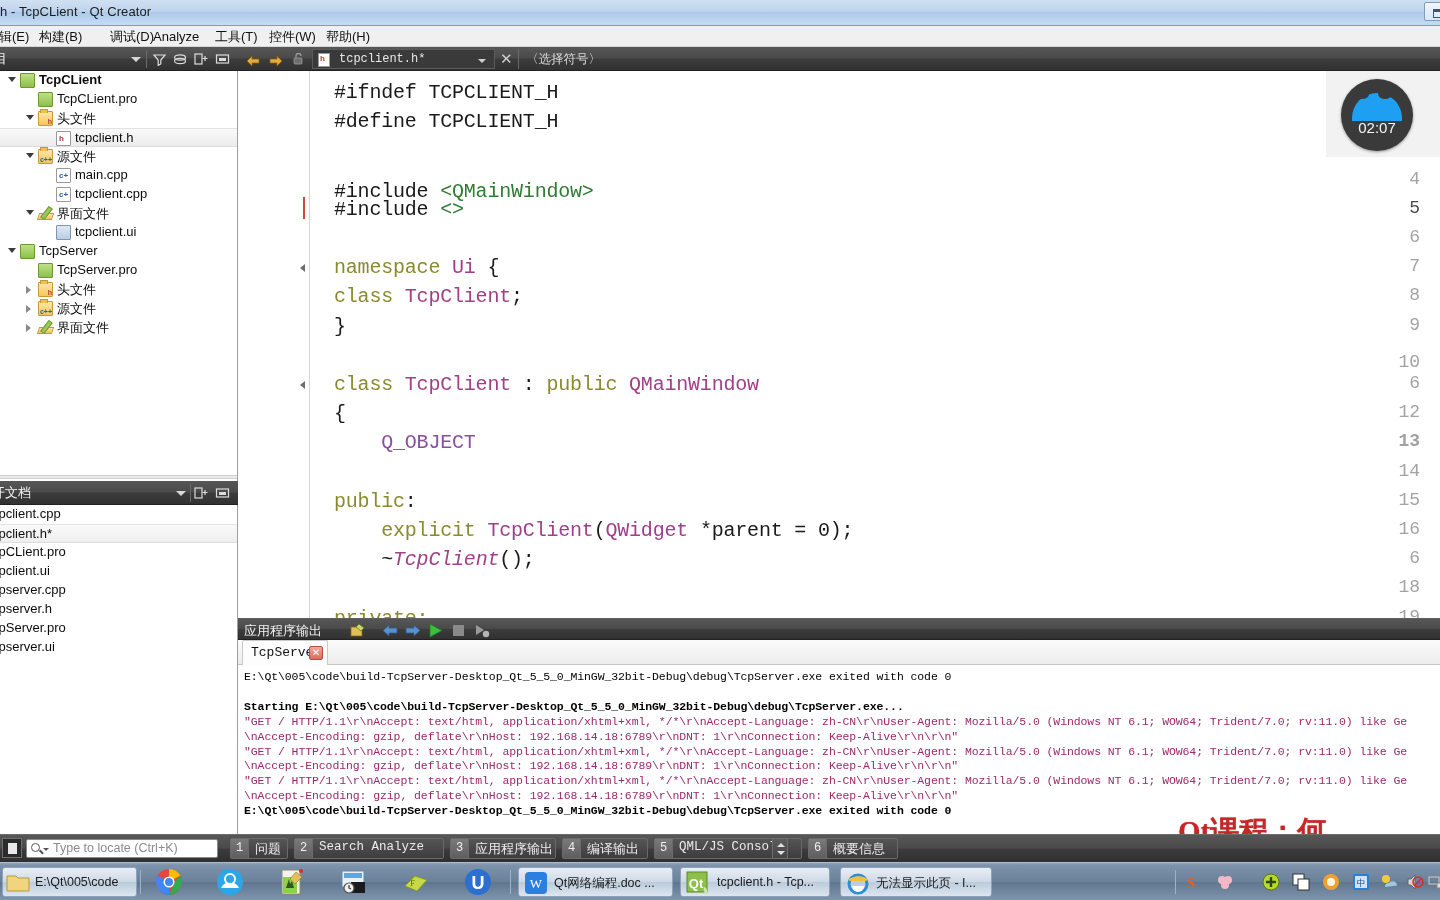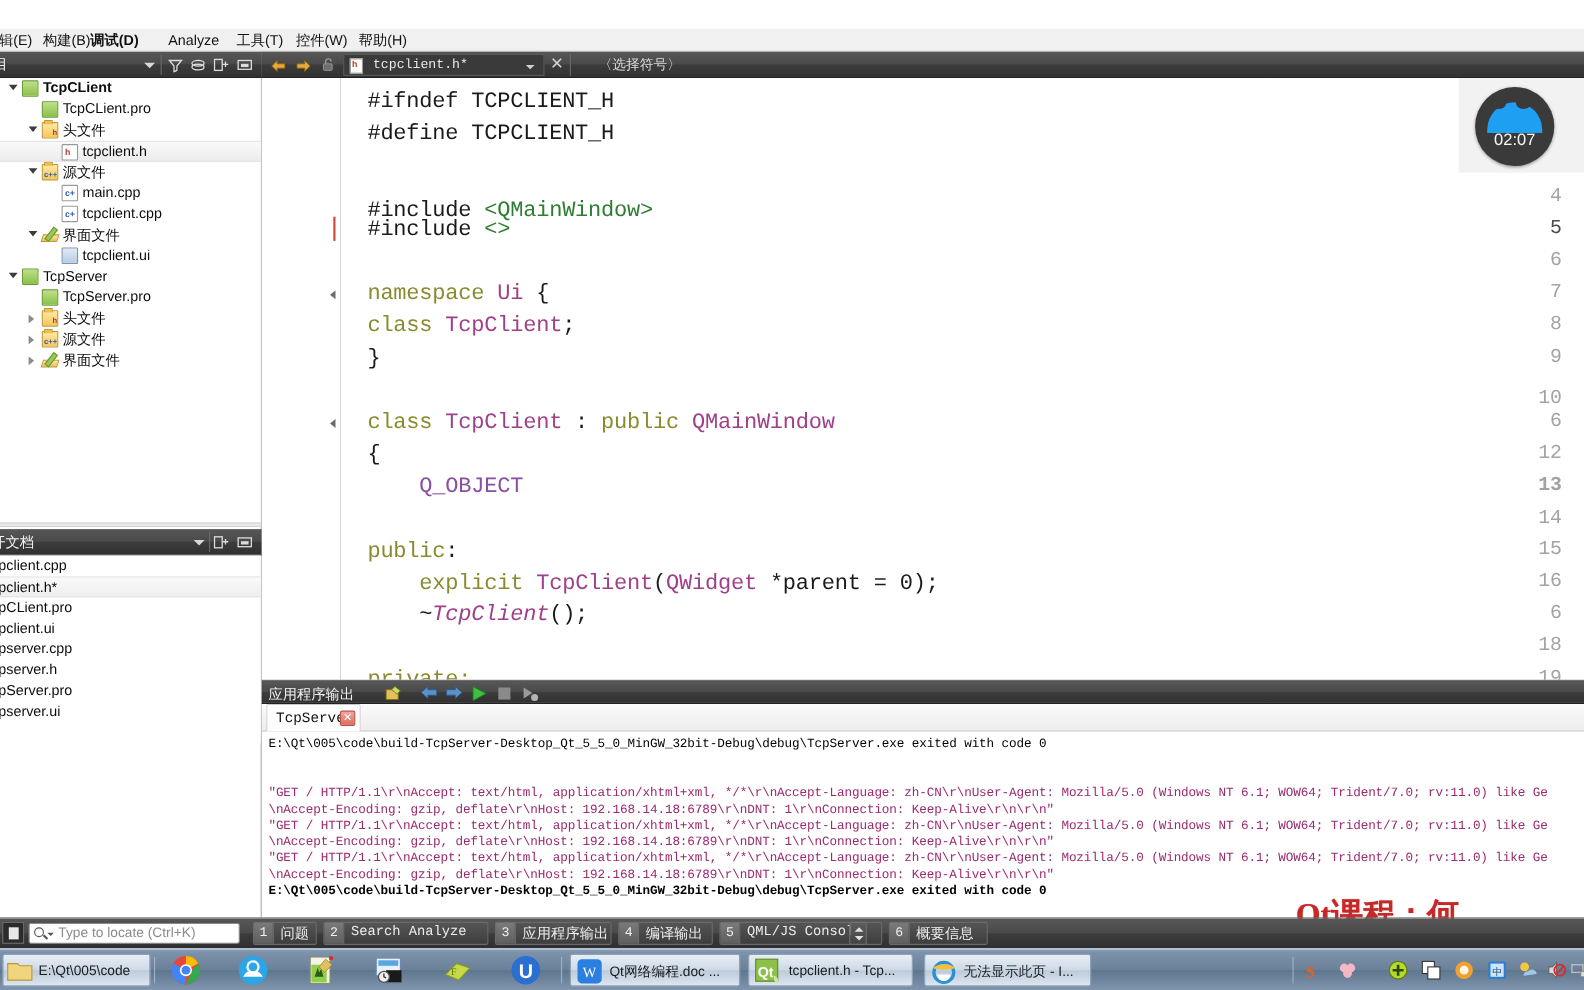--- a/index.html
+++ b/index.html
@@ -318,25 +318,31 @@
   .qlaunch { position:absolute; top:5px; width:28px; height:28px; }
   .tray-ico { position:absolute; top:10px; width:18px; height:18px; }
 
   .sep-line { position:absolute; background:#9fb2c6; width:1px; top:7px; height:24px; }
 </style>
 </head>
 <body>
 
 <div id="app">
 
+  <div class="titlebar">
+    <div class="tb-text" style="left:0px;">h - TcpCLient - Qt Creator</div>
+    <div class="tb-btn" style="left:1424px;">
+        <i></i>
+      </div>
+  </div>
 
   <div class="menubar">
     <div class="menu-item" style="left:-4px;">辑(E)</div>
     <div class="menu-item" style="left:36px;">构建(B)</div>
-    <div class="menu-item" style="left:79px;font-weight:bold;">调试(D)</div>
+    <div class="menu-item" style="left:107px;">调试(D)</div>
     <div class="menu-item" style="left:150px;">Analyze</div>
     <div class="menu-item" style="left:212px;">工具(T)</div>
     <div class="menu-item" style="left:266px;">控件(W)</div>
     <div class="menu-item" style="left:323px;">帮助(H)</div>
   </div>
 
   <div class="sidebar">
 
     <div class="pane-header" style="top:0px;">
       <div class="ph-title" style="left:-6px;">目</div>
@@ -515,21 +521,21 @@
     </div>
     <div class="et-combo" style="left:74px; width:183px;">
       <div class="fico">
           <b>h</b>
         </div>
       <div class="lbl">tcpclient.h*</div>
       <div class="et-caret" style="right:8px; top:9px;"></div>
     </div>
     <div class="et-x" style="left:262px;">✕</div>
     <div class="et-sep" style="left:280px;"></div>
-    <div class="et-txt" style="left:288px;margin-left:18px;">〈选择符号〉</div>
+    <div class="et-txt" style="left:288px;">〈选择符号〉</div>
 
   </div>
 
   <div class="editor">
     <div class="gutter"></div>
     <div id="code-area">
         <div class="lnum" style="top: 10px;">1</div>
         <div class="codeline" style="top: 10px;"><span class="k-pre">#ifndef TCPCLIENT_H</span></div>
         <div class="lnum" style="top: 39.2px;">2</div>
         <div class="codeline" style="top: 39.2px;"><span class="k-pre">#define TCPCLIENT_H</span></div>
@@ -613,20 +619,21 @@
     </div>
     <div class="out-tabs">
       <div class="out-tab" style="width:86px;">
         <div class="lbl">TcpServer</div>
         <div class="x">✕</div>
       </div>
     </div>
     <div class="console" id="console-area">
         <div class="cline c-plain" style="top: 4px;">E:\Qt\005\code\build-TcpServer-Desktop_Qt_5_5_0_MinGW_32bit-Debug\debug\TcpServer.exe exited with code 0</div>
         <div class="cline c-plain" style="top: 18.9px;"></div>
+        <div class="cline c-black" style="top: 33.8px;">Starting E:\Qt\005\code\build-TcpServer-Desktop_Qt_5_5_0_MinGW_32bit-Debug\debug\TcpServer.exe...</div>
         <div class="cline c-mag" style="top: 48.7px;">"GET / HTTP/1.1\r\nAccept: text/html, application/xhtml+xml, */*\r\nAccept-Language: zh-CN\r\nUser-Agent: Mozilla/5.0 (Windows NT 6.1; WOW64; Trident/7.0; rv:11.0) like Ge</div>
         <div class="cline c-mag" style="top: 63.6px;">\nAccept-Encoding: gzip, deflate\r\nHost: 192.168.14.18:6789\r\nDNT: 1\r\nConnection: Keep-Alive\r\n\r\n"</div>
         <div class="cline c-mag" style="top: 78.5px;">"GET / HTTP/1.1\r\nAccept: text/html, application/xhtml+xml, */*\r\nAccept-Language: zh-CN\r\nUser-Agent: Mozilla/5.0 (Windows NT 6.1; WOW64; Trident/7.0; rv:11.0) like Ge</div>
         <div class="cline c-mag" style="top: 93.4px;">\nAccept-Encoding: gzip, deflate\r\nHost: 192.168.14.18:6789\r\nDNT: 1\r\nConnection: Keep-Alive\r\n\r\n"</div>
         <div class="cline c-mag" style="top: 108.3px;">"GET / HTTP/1.1\r\nAccept: text/html, application/xhtml+xml, */*\r\nAccept-Language: zh-CN\r\nUser-Agent: Mozilla/5.0 (Windows NT 6.1; WOW64; Trident/7.0; rv:11.0) like Ge</div>
         <div class="cline c-mag" style="top: 123.2px;">\nAccept-Encoding: gzip, deflate\r\nHost: 192.168.14.18:6789\r\nDNT: 1\r\nConnection: Keep-Alive\r\n\r\n"</div>
         <div class="cline c-black" style="top: 138.1px;">E:\Qt\005\code\build-TcpServer-Desktop_Qt_5_5_0_MinGW_32bit-Debug\debug\TcpServer.exe exited with code 0</div>
       </div>
   </div>
 

